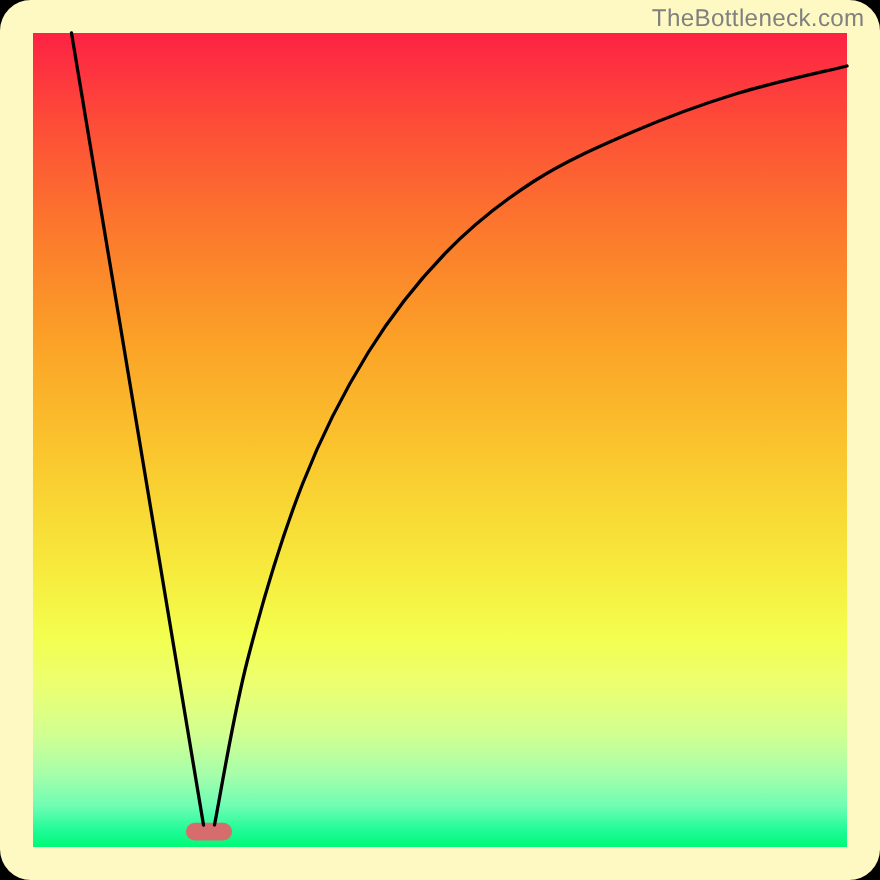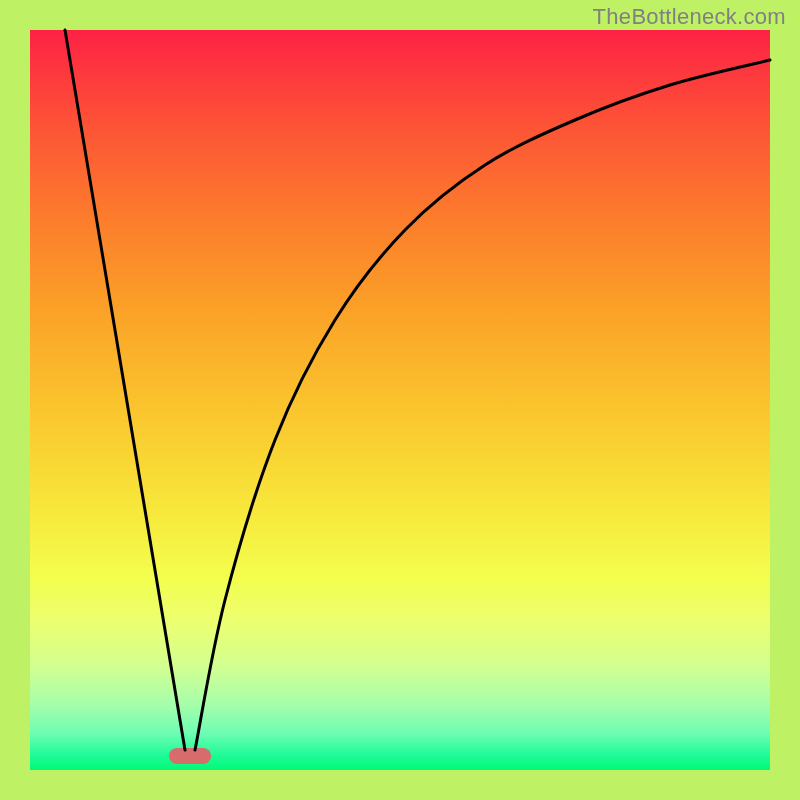--- a/index.html
+++ b/index.html
@@ -8,21 +8,22 @@
     width: 800px;
     height: 800px;
     background: #000;
     overflow: hidden;
     font-family: Arial, Helvetica, sans-serif;
   }
   .outer {
     position: relative;
     width: 800px;
     height: 800px;
-    background: #bef264;
+    background: #fef9c3;
+    border-radius: 28px;
   }
   .plot-area {
     position: absolute;
     left: 30px;
     top: 30px;
     width: 740px;
     height: 740px;
     background: linear-gradient(to bottom,
       #fd2244 0%,
       #fd5037 12%,

